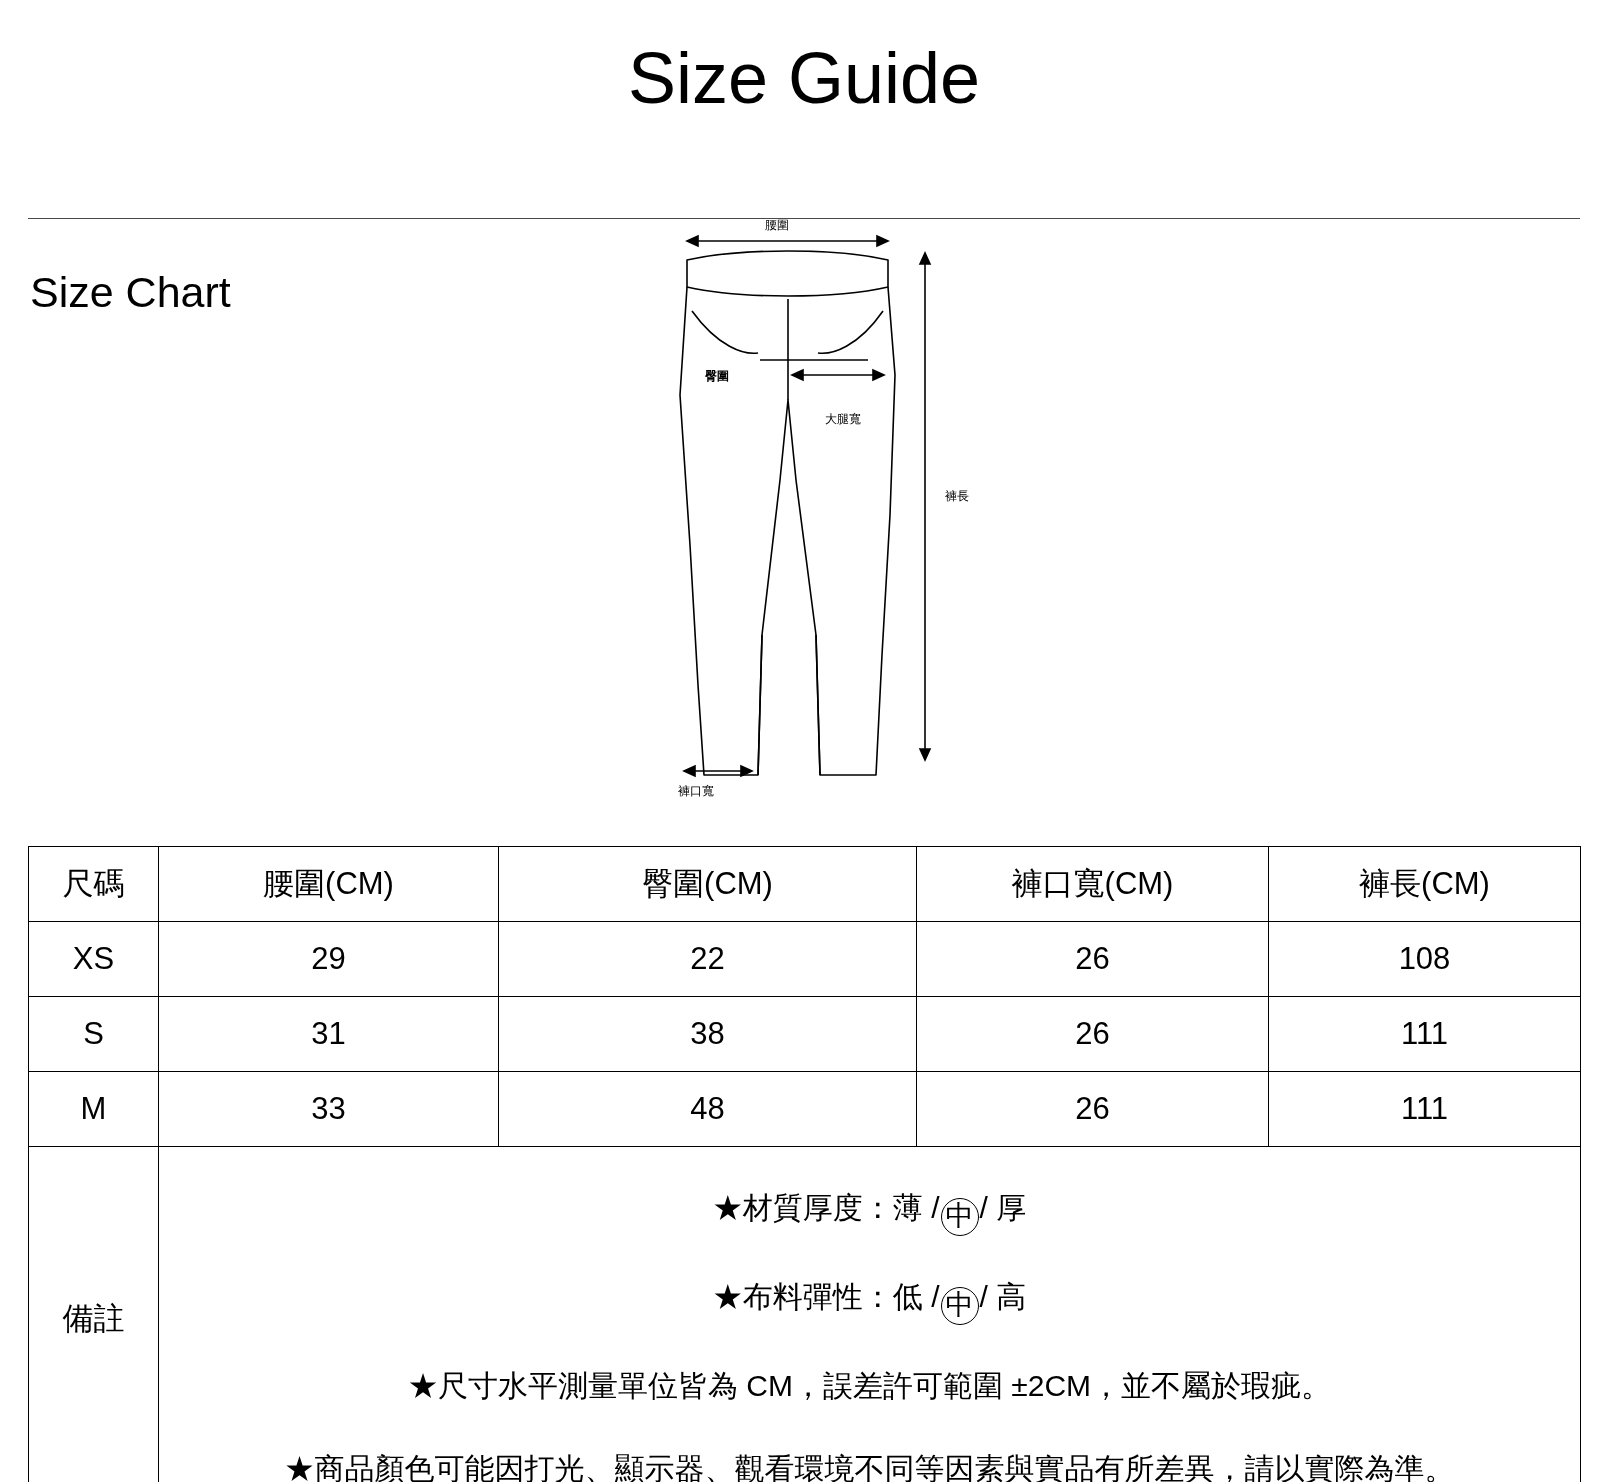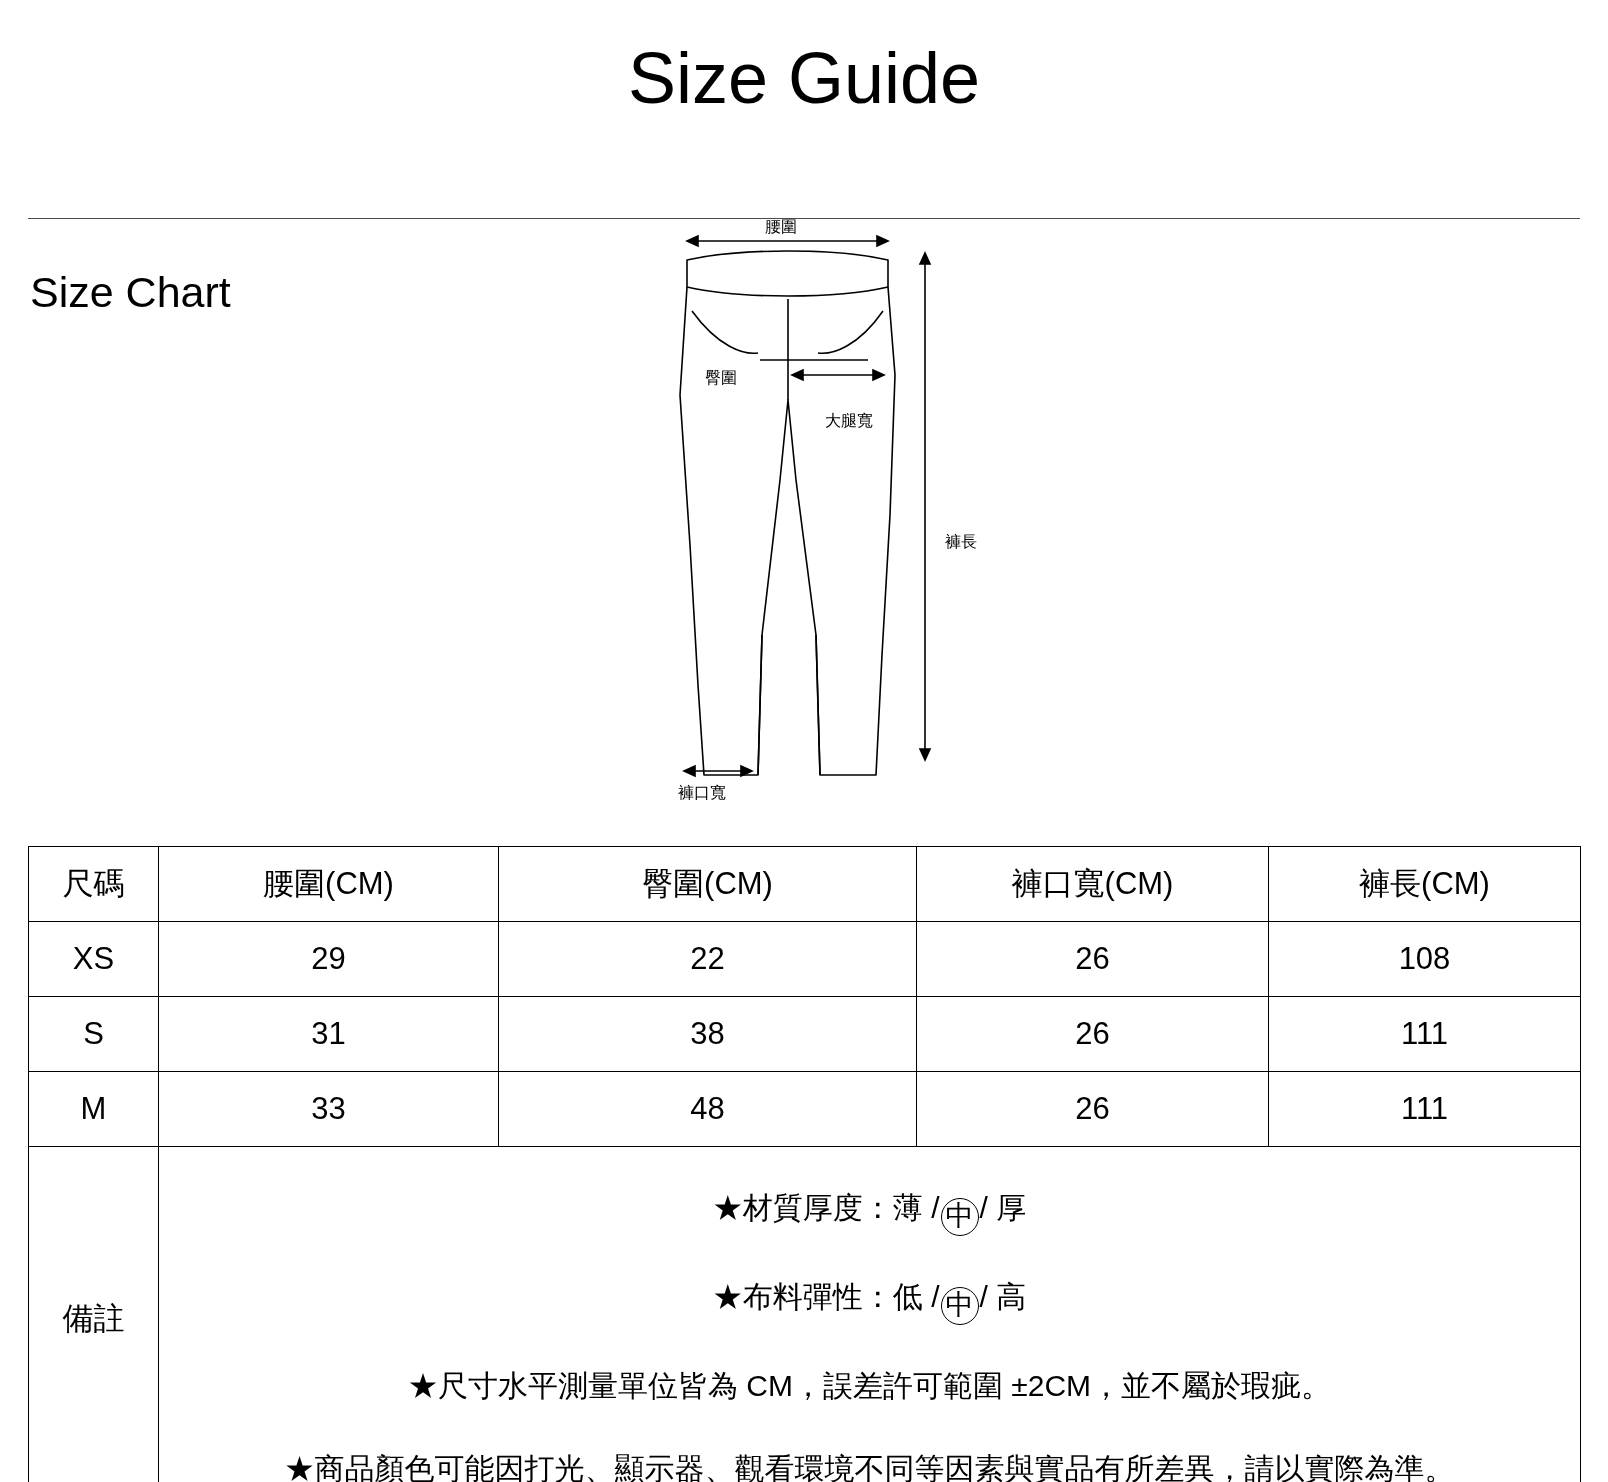--- a/index.html
+++ b/index.html
@@ -58,28 +58,28 @@
     position: absolute;
     top: 215px;
     left: 640px;
     width: 420px;
     height: 610px;
   }
   .diagram svg { display: block; }
 
   .diag-label {
     position: absolute;
-    font-size: 16px;
+    font-size: 12px;
     line-height: 1;
     white-space: nowrap;
   }
   .lbl-waist   { top: 4px;   left: 125px; }
-  .lbl-hip     { top: 155px; left: 65px;  }
+  .lbl-hip     { top: 155px; left: 65px; font-weight: bold;  }
   .lbl-thigh   { top: 198px; left: 185px; }
-  .lbl-length  { top: 275px; left: 305px; margin-top: 44px; }
+  .lbl-length  { top: 275px; left: 305px; }
   .lbl-hem     { top: 570px; left: 38px;  }
 
   
   table.size-table {
     position: absolute;
     top: 846px;
     left: 28px;
     width: 1552px;
     border-collapse: collapse;
     table-layout: fixed;

